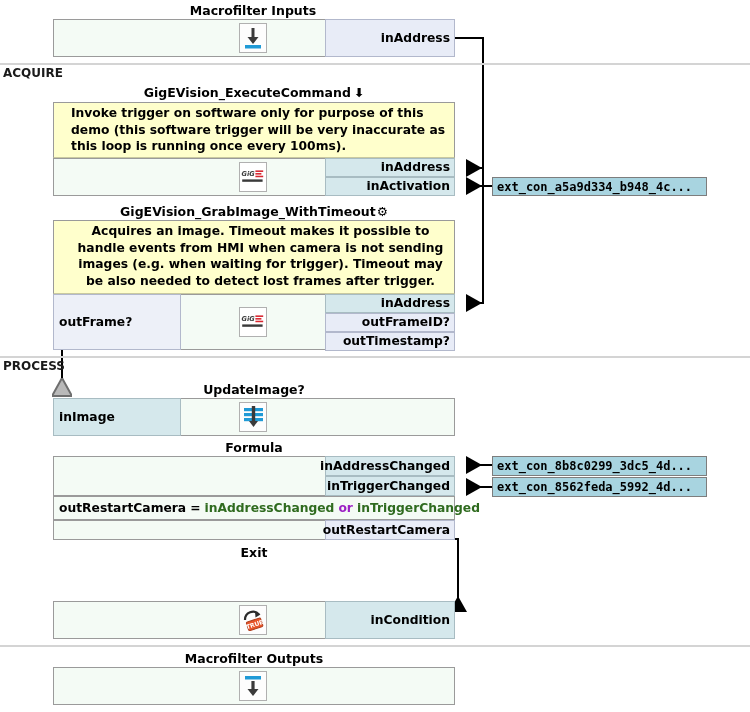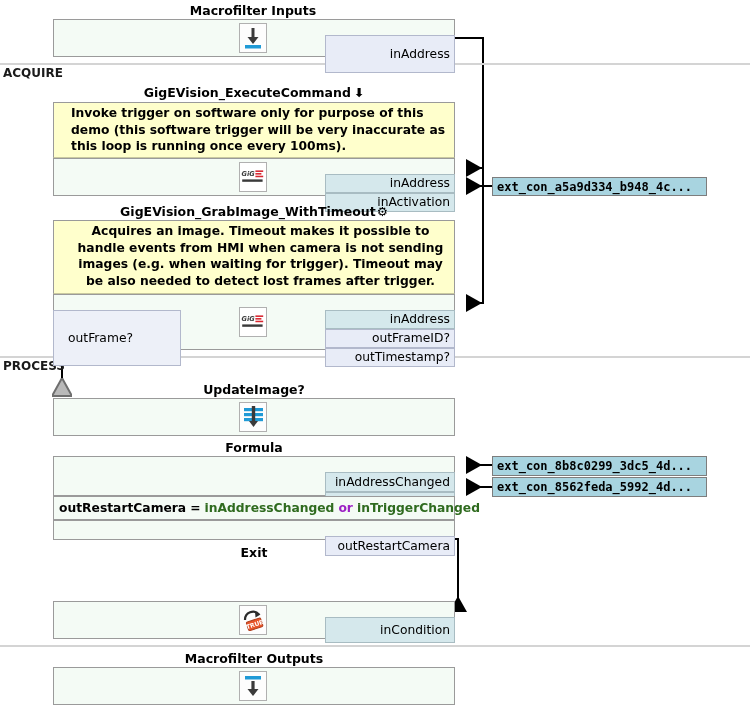--- a/index.html
+++ b/index.html
@@ -65,31 +65,30 @@
   .fbody{
     position:absolute;
     border:1px solid #9a9a9a;
     background:#f4fbf5;
     box-sizing:border-box;
   }
   
   .port{
     position:absolute;
     box-sizing:border-box;
-    font-weight:normal;
+    font-weight:bold;
     font-size:12.3px;
     line-height:1;
     display:flex;
     align-items:center;
     white-space:nowrap;
-    margin-top:16px;
   }
   .port.in{   background:#d5e8ec; border:1px solid #a8bcc2; justify-content:flex-end; padding-right:4px;}
   .port.out{  background:#e8ecf7; border:1px solid #b2b8cc; justify-content:flex-end; padding-right:4px;}
-  .port.outleft{ background:#edf0f8; border:1px solid #b2b8cc; justify-content:flex-start; padding-left:14px;text-align:right;}
+  .port.outleft{ background:#edf0f8; border:1px solid #b2b8cc; justify-content:flex-start; padding-left:5px;text-align:right;}
   .port.inleft{  background:#d5e8ec; border:1px solid #a8bcc2; justify-content:flex-start; padding-left:5px;}
 
   
   .frow-expr{
     position:absolute;
     box-sizing:border-box;
     background:#f4fbf5;
     border:1px solid #9a9a9a;
     font-weight:bold;
     font-size:12.3px;
@@ -228,20 +227,21 @@
       </svg>
     </div>
   </div>
   <div class="port in" style="left:325px;top:294px;width:130px;height:19px;">inAddress</div>
   <div class="port out" style="left:325px;top:313px;width:130px;height:19px;">outFrameID?</div>
   <div class="port out" style="left:325px;top:332px;width:130px;height:19px;">outTimestamp?</div>
 
   <div class="blk-title" style="left:53px;top:382px;width:402px;">UpdateImage?</div>
 
   <div class="fbox" style="left:53px;top:398px;width:402px;height:38px;"></div>
+  <div class="port inleft" style="left:53px;top:398px;width:128px;height:38px;">inImage</div>
   <div class="icon-cell" style="left:236px;top:401px;width:34px;height:32px;">
     <div class="icon-frame" style="width:28px;height:30px;">
       <svg width="23" height="24" viewBox="0 0 23 24">
         <rect x="2" y="3" width="19" height="3.2" fill="#1f9ad6"></rect>
         <rect x="2" y="8" width="19" height="3.2" fill="#1f9ad6"></rect>
         <rect x="2" y="13" width="19" height="3.2" fill="#1f9ad6"></rect>
         <path d="M11.5,1 L11.5,17" stroke="#3a3a3a" stroke-width="3.4" fill="none"></path>
         <path d="M7,16 L11.5,22 L16,16 z" fill="#3a3a3a"></path>
       </svg>
     </div>
@@ -276,21 +276,21 @@
       <svg width="24" height="24" viewBox="0 0 24 24">
         <path d="M4,12 A8,8 0 0 1 18,6.5" fill="none" stroke="#2b2b2b" stroke-width="2.2"></path>
         <path d="M14,3.5 L19.5,6.5 L14.5,9.5 z" fill="#2b2b2b"></path>
         <g transform="rotate(-18 13 16)">
           <rect x="6" y="12" width="15" height="9" rx="1.4" fill="#e8552a" stroke="#b03d1c" stroke-width="1"></rect>
           <text x="13.5" y="18.8" text-anchor="middle" font-family="DejaVu Sans, sans-serif" font-size="6" font-weight="bold" fill="#fff">TRUE</text>
         </g>
       </svg>
     </div>
   </div>
-  <div class="port in" style="left:325px;top:601px;width:130px;height:26px;">inCondition</div>
+  <div class="port in" style="left:325px;top:601px;width:130px;height:38px;">inCondition</div>
 
   <div class="blk-title" style="left:53px;top:651px;width:402px;">Macrofilter Outputs</div>
 
   <div class="fbox" style="left:53px;top:667px;width:402px;height:38px;"></div>
   <div class="icon-cell" style="left:236px;top:670px;width:34px;height:32px;">
     <div class="icon-frame" style="width:28px;height:30px;">
       <svg width="22" height="24" viewBox="0 0 22 24">
         <rect x="3" y="2" width="16" height="3.5" fill="#1f9ad6"></rect>
         <path d="M11,7 L11,16" stroke="#3a3a3a" stroke-width="3.2" fill="none"></path>
         <path d="M5.5,15 L11,22 L16.5,15 z" fill="#3a3a3a"></path>

